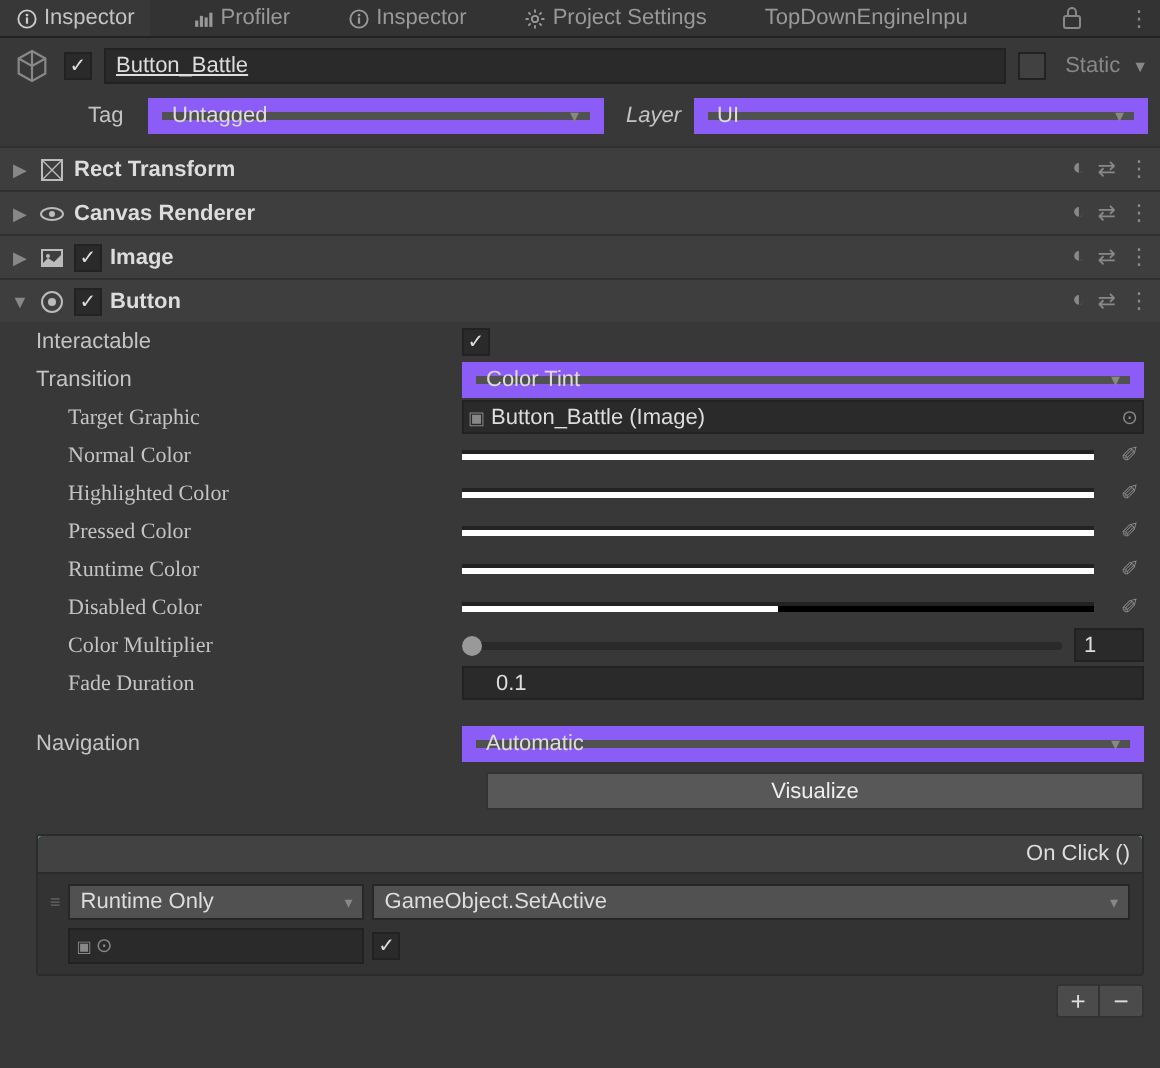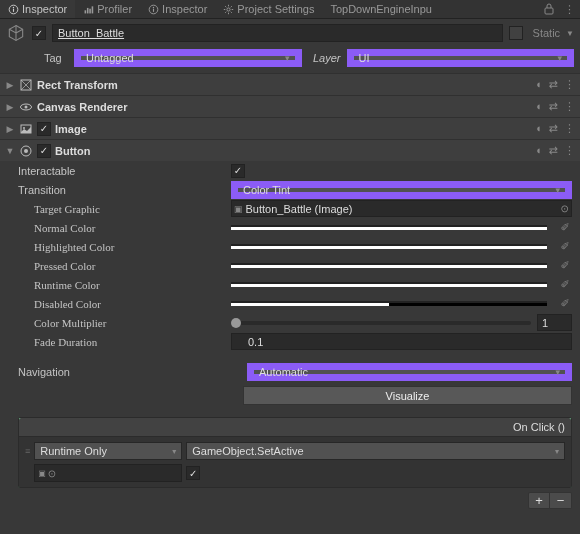--- a/index.html
+++ b/index.html
@@ -11,20 +11,21 @@
   width: 580px;
   height: 534px;
   overflow: hidden;
 }
 .tab-bar {
   display: flex;
   background: #333;
   height: 19px;
   align-items: center;
   border-bottom: 1px solid #222;
+  gap: 13px;
 }
 .tab {
   padding: 2px 8px;
   color: #999;
   display: flex;
   align-items: center;
   gap: 3px;
   height: 18px;
 }
 .tab.active {
@@ -189,21 +190,21 @@
   color: #ddd;
   padding: 1px 4px;
   height: 17px;
   font-size: 11px;
 }
 
 .nav-row {
   display: flex;
   align-items: center;
   padding: 4px 8px 2px 18px;
-  gap: 24px;
+  gap: 8px;
 }
 .nav-row .prop-label { width: 205px; }
 .visualize-btn {
   margin: 3px 8px 3px 243px;
   background: #585858;
   border: 1px solid #333;
   color: #eee;
   height: 19px;
   display: flex;
   align-items: center;

